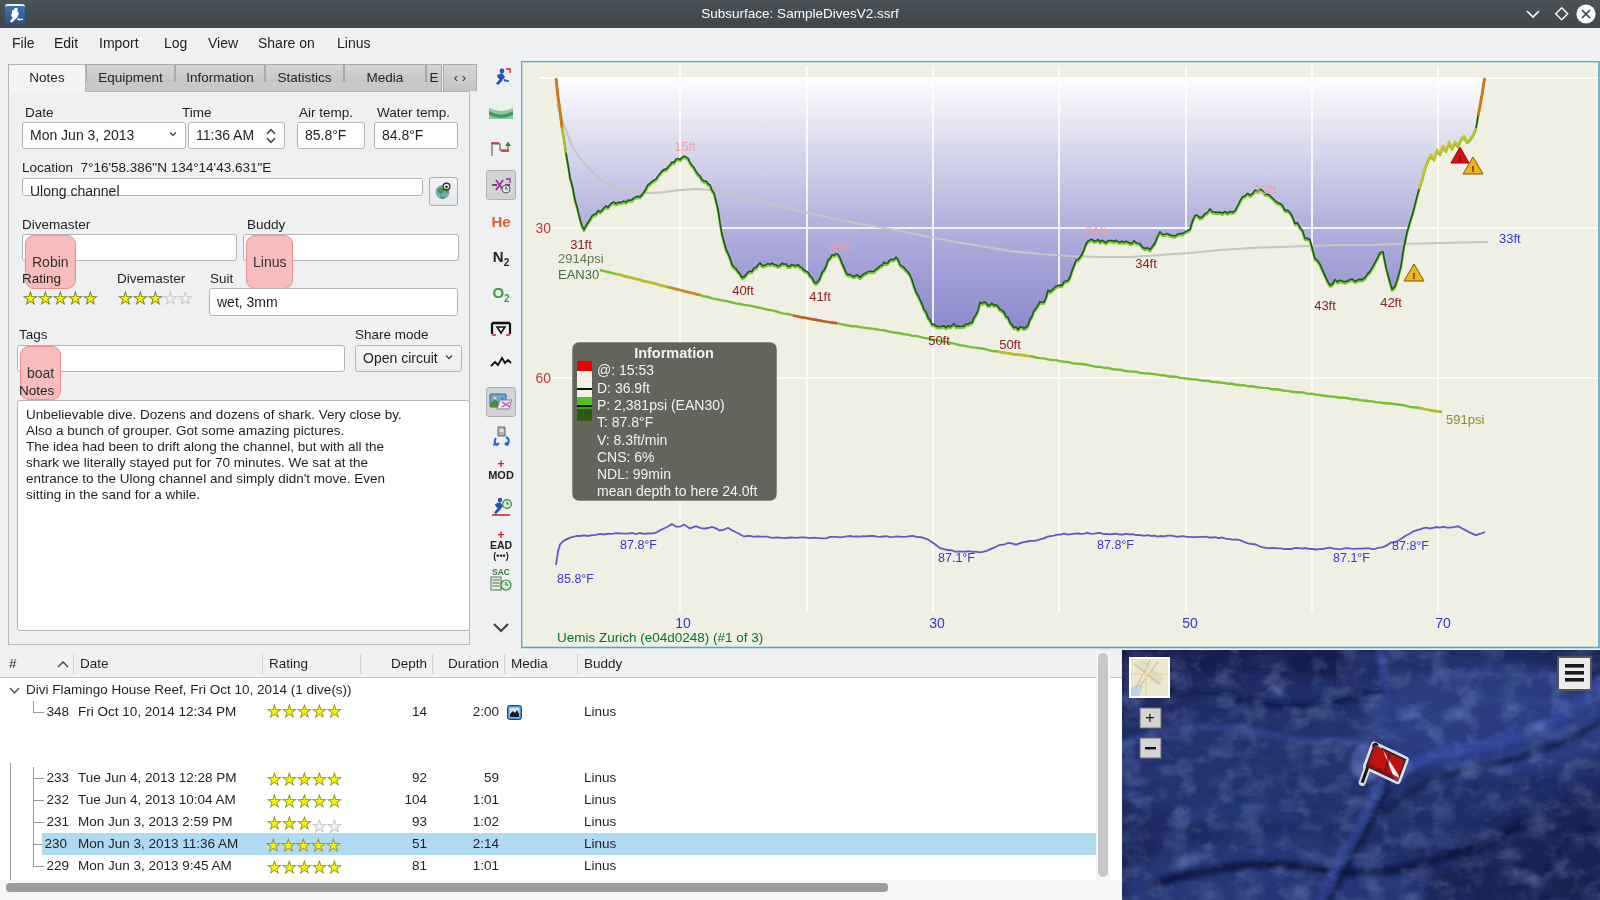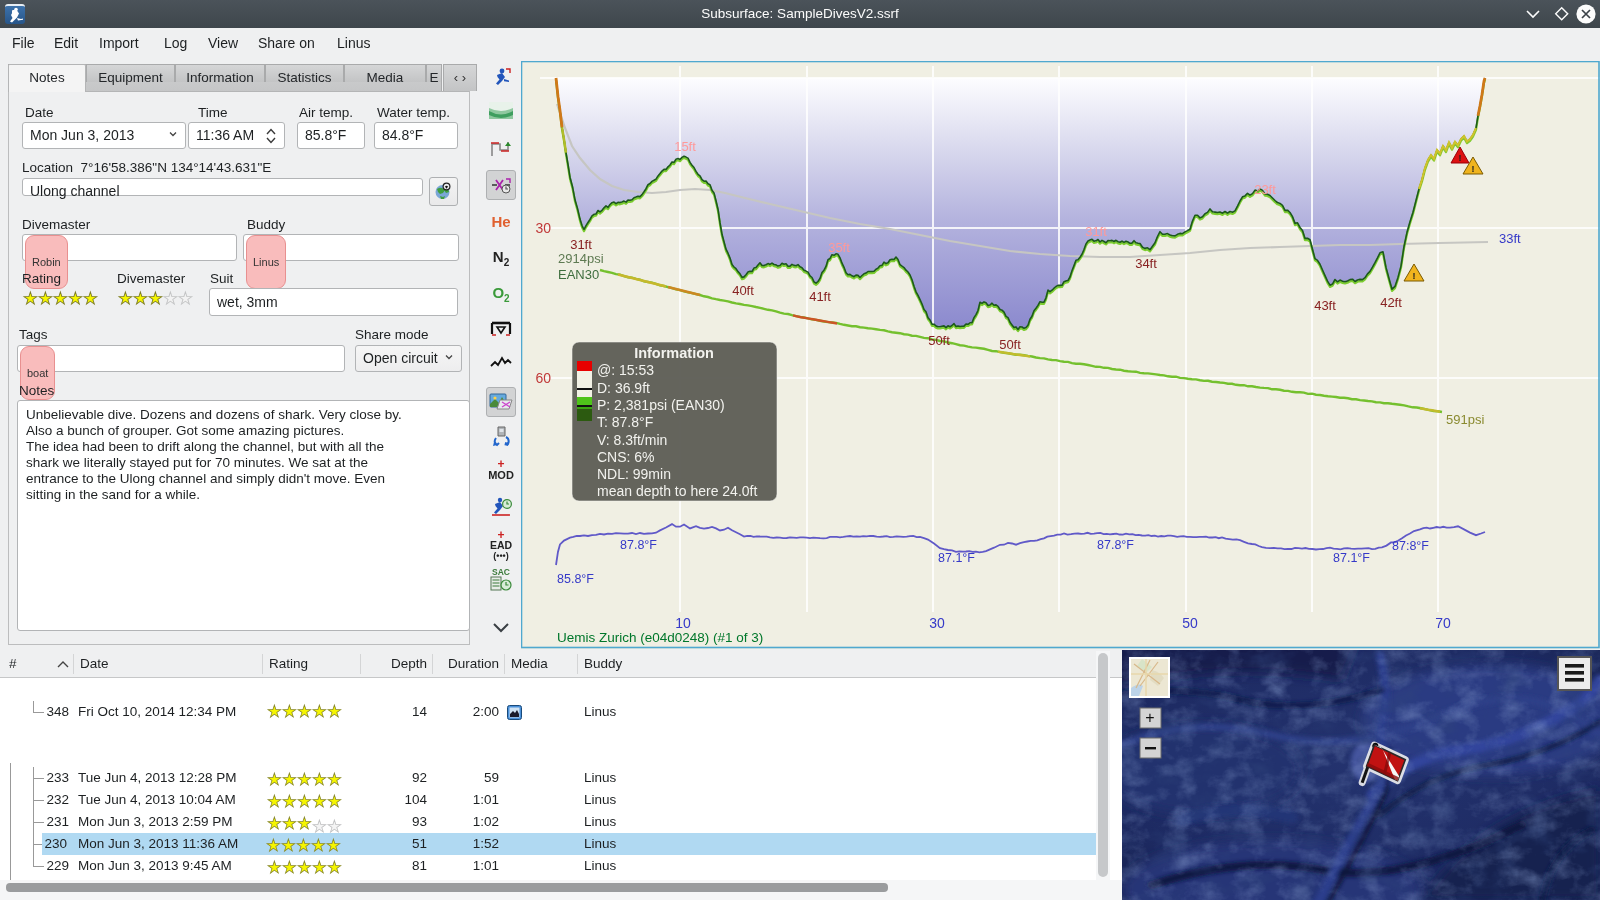--- a/index.html
+++ b/index.html
@@ -12,21 +12,21 @@
 #menubar{left:0;top:28px;width:1600px;height:30px;background:#eff0f1}
 #menubar span{position:absolute;top:0;font-size:14px;color:#1c1f21;line-height:30px}
 
 .tab{position:absolute;top:64px;height:18px;font-size:13.5px;color:#232629;text-align:center;line-height:26px;background:linear-gradient(#d5d6d7,#c3c4c5);border:1px solid #a9aaab;border-bottom:none}
 .tab.active{background:#f4f4f4;height:28px;border-color:#b4b5b6;border-radius:2px 2px 0 0;z-index:3}
 #tabscroll{position:absolute;left:443px;top:64px;width:34px;height:27px;background:linear-gradient(#d5d6d7,#c3c4c5);border:1px solid #a9aaab;border-bottom:none;color:#333;font-size:13px;line-height:26px;text-align:center}
 #pane{left:8px;top:91px;width:462px;height:554px;background:#eff0f1;border:1px solid #bcbdbe;border-top:1px solid #b4b5b6}
 
 .lbl{position:absolute;font-size:13.5px;color:#1d2022}
 .inp{position:absolute;background:#fff;border:1px solid #b2b4b6;border-radius:3px;font-size:14px;color:#1d2022;padding-left:7px}
-.pill{display:inline-block;background:#f9bcbc;border:1px solid #e89090;border-radius:9px;padding:16px 6px;font-size:11px;color:#333;margin-left:-5px;line-height:20px;vertical-align:1px}
+.pill{display:inline-block;background:#f9bcbc;border:1px solid #e89090;border-radius:9px;padding:16px 6px;font-size:14px;color:#333;margin-left:-5px;line-height:20px;vertical-align:1px}
 .chev{position:absolute;right:7px;top:50%;margin-top:-7px;width:10px;height:10px;color:#444}
 .star{font-size:16.5px;letter-spacing:0.2px}
 
 .tbi{position:absolute;left:486px;width:30px;height:28px;text-align:center}
 .tbi.on{background:#d2d3d4;border:1px solid #aeb0b2;border-radius:3px}
 
 #chart{left:521px;top:61px;width:1079px;height:588px;background:#f0efe3;overflow:hidden}
 
 #dl{left:0;top:650px;width:1122px;height:250px;background:#fff}
 #dlhead{position:absolute;left:0;top:0;width:1122px;height:28px;background:#eff0f1;border-bottom:1px solid #c6c7c8;font-size:13.5px;color:#1d2022}
@@ -79,21 +79,21 @@
 <div class="tab" style="left:86px;width:89px">Equipment</div>
 <div class="tab" style="left:175px;width:90px">Information</div>
 <div class="tab" style="left:265px;width:79px">Statistics</div>
 <div class="tab" style="left:344px;width:82px">Media</div>
 <div class="tab" style="left:426px;width:16px">E</div>
 <div id="tabscroll">‹ ›</div>
 <div class="tab active" style="left:8px;width:78px">Notes</div>
 <div id="pane" class="abs"></div>
 
 <div class="lbl" style="left:25px;top:105px">Date</div>
-<div class="lbl" style="left:198px;top:105px">Time</div>
+<div class="lbl" style="left:182px;top:105px">Time</div>
 <div class="lbl" style="left:299px;top:105px">Air temp.</div>
 <div class="lbl" style="left:377px;top:105px">Water temp.</div>
 <div class="inp" style="left:22px;top:122px;width:164px;height:27px;line-height:25px">Mon Jun 3, 2013
   <svg class="chev" viewBox="0 0 10 10">
       <path d="M2 3.5 l3 3 3-3" stroke="#444" stroke-width="1.3" fill="none"></path>
     </svg></div>
 <div class="inp" style="left:188px;top:122px;width:97px;height:27px;line-height:25px">11:36 AM
   <svg class="chev" style="margin-top:-9px;height:18px;width:12px" viewBox="0 0 12 18">
       <path d="M2 7 l4-4.5 4 4.5 M2 11 l4 4.5 4-4.5" stroke="#3a3a3a" stroke-width="1.4" fill="none"></path>
     </svg></div>
@@ -332,20 +332,26 @@
       <span style="left:442px;width:57px" class="r">Duration</span>
   <span style="left:511px">Media</span>
       <span style="left:584px">Buddy</span>
   <i style="left:73px"></i>
       <i style="left:262px"></i>
       <i style="left:360px"></i>
       <i style="left:432px"></i>
       <i style="left:504px"></i>
       <i style="left:577px"></i>
  </div>
+ <div class="row" style="top:29px">
+   <svg style="position:absolute;left:8px;top:7px" width="13" height="9" viewBox="0 0 13 9">
+        <path d="M2 2 l4.5 5 4.5-5" stroke="#555" stroke-width="1.5" fill="none"></path>
+      </svg>
+   <span style="left:26px">Divi Flamingo House Reef, Fri Oct 10, 2014 (1 dive(s))</span>
+    </div>
  <div class="row" style="top:51px">
    <div class="tree" style="left:33px;top:0;width:1px;height:11px"></div>
       <div class="tree" style="left:33px;top:11px;width:11px;height:1px"></div>
    <span style="left:40px;width:29px" class="r">348</span>
       <span style="left:78px">Fri Oct 10, 2014 12:34 PM</span>
    <span class="gstar" style="top:1px">★★★★★</span>
    <span style="left:388px;width:39px" class="r">14</span>
       <span style="left:442px;width:57px" class="r">2:00</span>
    <svg style="position:absolute;left:507px;top:4px" width="15" height="15" viewBox="0 0 15 15">
         <rect x="0.5" y="0.5" width="14" height="14" rx="2" fill="#4a90d9" stroke="#1a4a7a"></rect>
@@ -381,21 +387,21 @@
    <span class="gstar">★★★<span style="color:#f4f4f4;-webkit-text-stroke:0.8px #c0c1c2">★★</span></span>
    <span style="left:388px;width:39px" class="r">93</span>
       <span style="left:442px;width:57px" class="r">1:02</span>
    <span style="left:584px">Linus</span>
     </div>
  <div class="row" style="top:183px;background:#b0d9f2;left:42px;width:1054px">
    <span style="left:-2px;width:27px" class="r">230</span>
       <span style="left:36px">Mon Jun 3, 2013 11:36 AM</span>
    <span class="gstar" style="left:224px">★★★★★</span>
    <span style="left:346px;width:39px" class="r">51</span>
-      <span style="left:400px;width:57px" class="r">1:52</span>
+      <span style="left:400px;width:57px" class="r">2:14</span>
    <span style="left:542px">Linus</span>
     </div>
  <div class="tree" style="left:33px;top:194px;width:9px;height:1px"></div>
  <div class="row" style="top:205px">
    <div class="tree" style="left:33px;top:11px;width:11px;height:1px"></div>
    <span style="left:40px;width:29px" class="r">229</span>
       <span style="left:78px">Mon Jun 3, 2013 9:45 AM</span>
    <span class="gstar">★★★★★</span>
    <span style="left:388px;width:39px" class="r">81</span>
       <span style="left:442px;width:57px" class="r">1:01</span>

